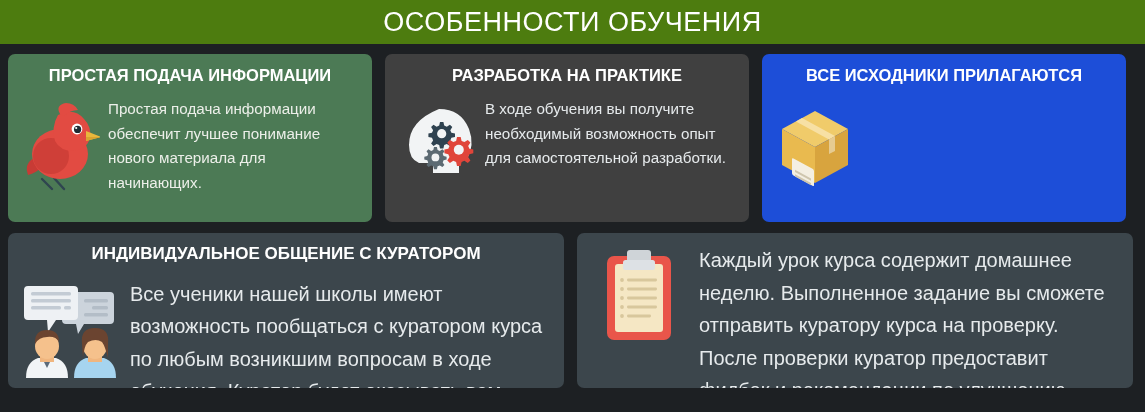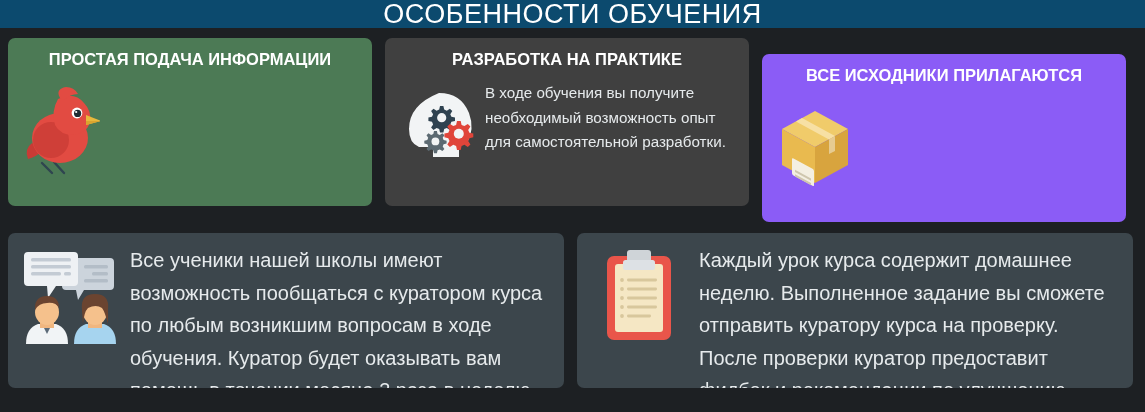--- a/index.html
+++ b/index.html
@@ -6,22 +6,22 @@
   html, body {
     width: 1145px; height: 412px;
     background: #1d2023;
     font-family: "Liberation Sans", sans-serif;
     overflow: hidden;
   }
   .page { position: relative; width: 1145px; height: 412px; background: #1d2023; }
 
   
   .header {
-    width: 1145px; height: 28px;
-    background: #0c4a6e;
+    width: 1145px; height: 44px;
+    background: #4d7c0f;
     display: flex; align-items: center; justify-content: center;
   }
   .header-title {
     color: #ffffff;
     font-size: 27px;
     font-weight: 400;
     letter-spacing: 0.5px;
     line-height: 1;
   }
 
@@ -39,21 +39,21 @@
   .card {
     border-radius: 7px;
     position: relative;
     overflow: hidden;
   }
   .card-top { width: 364px; height: 168px; padding: 12px 14px 10px 14px; }
   .card-bot { width: 556px; height: 155px; padding: 11px 14px 8px 14px; }
 
   .c-green { background: #4c7a55; }
   .c-blue  { background: #404040; }
-  .c-brown { background: #8b5cf6; margin-top: 16px; }
+  .c-brown { background: #1d4ed8; }
   .c-slate { background: #3c464c; }
 
   .card-title {
     color: #ffffff;
     font-weight: bold;
     text-align: center;
     line-height: 1.15;
   }
   .card-top .card-title { font-size: 16.5px; margin-bottom: 12px; }
   .card-bot .card-title { font-size: 17px; margin-bottom: 14px; }
@@ -94,20 +94,21 @@
             <ellipse cx="29" cy="55" rx="18" ry="18" fill="#cf3f38"></ellipse>
             <path d="M36 14 Q52 6 62 18 Q70 26 68 38 Q64 48 52 50 Q38 50 33 40 Q29 26 36 14 Z" fill="#e24b42"></path>
             <path d="M38 13 Q33 4 44 2 Q52 2 56 9 Q48 9 42 15 Z" fill="#e24b42"></path>
             <circle cx="55" cy="28" r="5.4" fill="#ffffff"></circle>
             <circle cx="55.6" cy="28.4" r="3.6" fill="#1f2b33"></circle>
             <circle cx="54.2" cy="27" r="1.1" fill="#ffffff"></circle>
             <path d="M64 30 L79 36 L64 40 Z" fill="#e8b83c"></path>
             <path d="M64 36 L79 36 L64 40 Z" fill="#d9a42f"></path>
           </svg>
         </div>
+        <div class="card-text">Простая подача информации обеспечит лучшее понимание нового материала для начинающих.</div>
       </div>
     </div>
 
     <div class="card card-top c-blue">
       <div class="card-title">РАЗРАБОТКА НА ПРАКТИКЕ</div>
       <div class="card-body">
         <div class="card-icon">
           <svg viewBox="0 0 78 90" width="78" height="90">
             <path d="M40 8 Q62 8 70 28 Q76 44 68 58 L60 58 L60 72 L34 72 L34 62 L20 62 Q10 58 10 44 Q10 20 40 8 Z" fill="#f2f4f5"></path>
             <g fill="#2f4250">
@@ -145,20 +146,21 @@
             </g>
           </svg>
         </div>
       </div>
     </div>
   </div>
 
   <div class="row-bottom">
 
     <div class="card card-bot c-slate">
+      <div class="card-title">ИНДИВИДУАЛЬНОЕ ОБЩЕНИЕ С КУРАТОРОМ</div>
       <div class="card-body">
         <div class="card-icon">
           <svg viewBox="0 0 96 100" width="96" height="100">
             <path d="M44 12 L88 12 Q92 12 92 16 L92 40 Q92 44 88 44 L62 44 L56 54 L54 44 L44 44 Q40 44 40 40 L40 16 Q40 12 44 12 Z" fill="#ccd4dc"></path>
             <g fill="#b3bdc7">
               <rect x="62" y="19" width="24" height="3.4" rx="1.5"></rect>
               <rect x="70" y="26" width="16" height="3.4" rx="1.5"></rect>
               <rect x="62" y="33" width="24" height="3.4" rx="1.5"></rect>
             </g>
             <path d="M6 6 L52 6 Q56 6 56 10 L56 36 Q56 40 52 40 L34 40 L26 52 L25 40 L6 40 Q2 40 2 36 L2 10 Q2 6 6 6 Z" fill="#eef1f4"></path>

